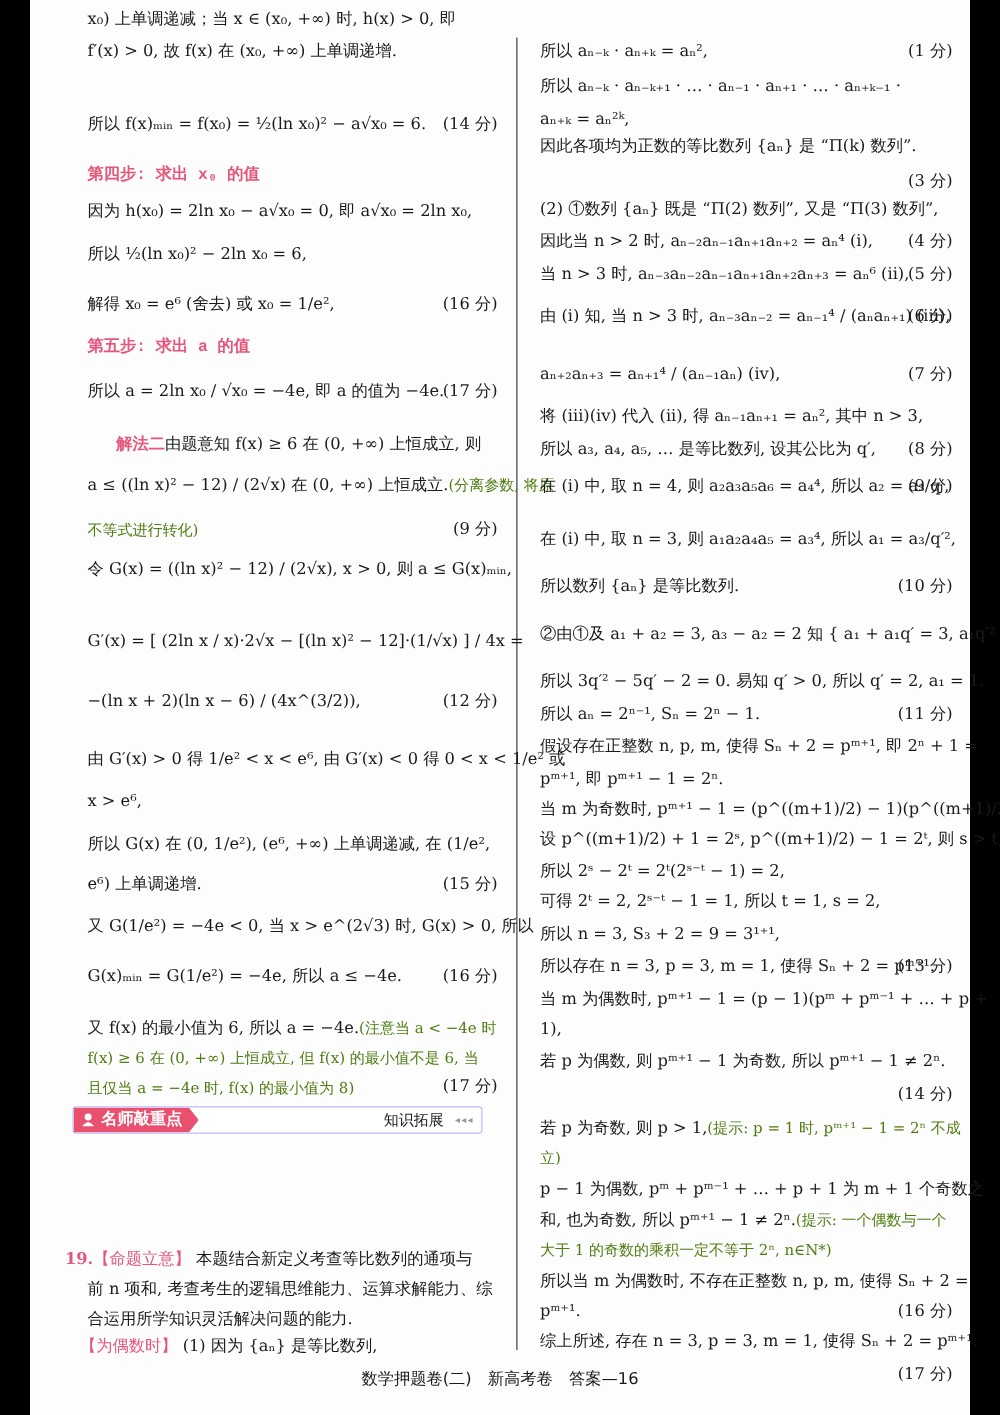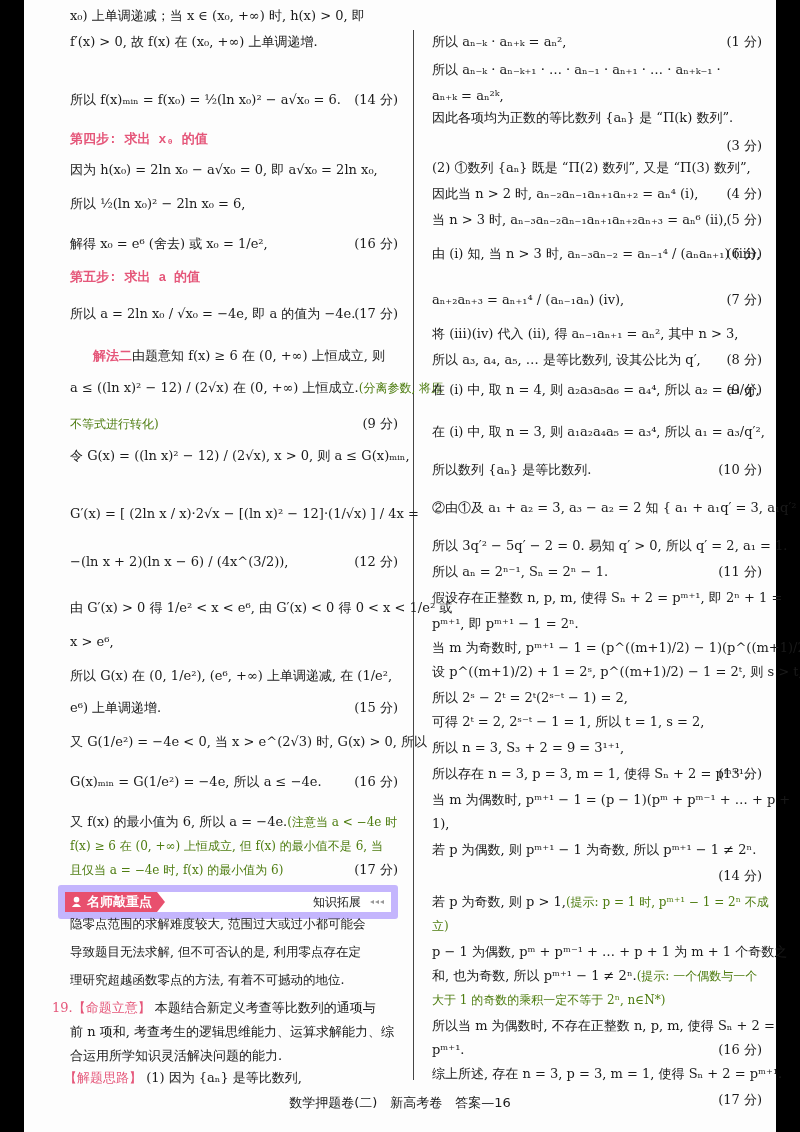--- a/index.html
+++ b/index.html
@@ -18,39 +18,39 @@
     position:absolute; left:0; right:0; font-size:13px; line-height:16px; white-space:nowrap;
   }
   .ln .txt { position:absolute; left:0; }
   .ln .score { position:absolute; right:0; }
   .step { color:#e5577a; font-weight:bold;font-family:Liberation Mono, monospace; }
   .red { color:#e5577a;margin-top:20px; }
   .note { color:#4d7c0f; font-size:12px; }
   .bold-red { color:#e5577a; font-weight:bold;margin-left:23px; }
   .tip-box {
     position:absolute; left:34px; top:885px; width:326px; height:20px;
-    border:7px solid #c4b5fd; border-radius:3px; background:#fff;
+    border:1px solid #c4b5fd; border-radius:3px; background:#fff;
   }
   .tip-tag {
     position:absolute; left:0; top:0; height:20px; width:100px;
     background:#e8506e; color:#fff; font-family:"DejaVu Sans", sans-serif; font-size:13px; font-weight:bold;
     line-height:20px; padding-left:22px; box-sizing:border-box;
     clip-path:polygon(0 0, 92% 0, 100% 50%, 92% 100%, 0 100%);
   }
   .tip-icon { position:absolute; left:5px; top:3px; width:13px; height:13px; }
   .tip-right {
     position:absolute; right:30px; top:0; line-height:20px; font-family:"DejaVu Sans", sans-serif; font-size:12px;
   }
   .tip-dots { position:absolute; right:6px; top:0; line-height:20px; font-size:8px; color:#999; letter-spacing:1px; }
   .tip-body { position:absolute; left:46px; width:320px; font-size:12.5px; line-height:28px; color:#222; }
   .footer {
     position:absolute; left:0; right:0; top:1094px; text-align:center;
     font-family:"DejaVu Sans", sans-serif; font-size:13px;
   }
-  .qnum { color:#e5577a; font-weight:normal; }
+  .qnum { color:#e5577a; font-weight:bold; }
 </style>
 </head>
 <body>
 
 <div class="page">
   <div class="divider"></div>
 
   <div class="col col-left" id="col-left">
       <div class="ln" style="top: 8px;">
         <span class="txt"><span>x₀) 上单调递减；当 x ∈ (x₀, +∞) 时, h(x) &gt; 0, 即</span></span>
@@ -122,58 +122,53 @@
         <span class="txt"><span>G(x)ₘᵢₙ = G(1/e²) = −4e, 所以 a ≤ −4e.</span></span>
         <span class="score">(16 分)</span>
       </div>
       <div class="ln" style="top: 814px;">
         <span class="txt"><span>又 f(x) 的最小值为 6, 所以 a = −4e.</span><span class="note">(注意当 a &lt; −4e 时</span></span>
       </div>
       <div class="ln" style="top: 838px;">
         <span class="txt note"><span>f(x) ≥ 6 在 (0, +∞) 上恒成立, 但 f(x) 的最小值不是 6, 当</span></span>
       </div>
       <div class="ln" style="top: 862px;">
-        <span class="txt note"><span>且仅当 a = −4e 时, f(x) 的最小值为 6)</span></span>
+        <span class="txt note"><span>且仅当 a = −4e 时, f(x) 的最小值为 8)</span></span>
         <span class="score">(17 分)</span>
       </div>
     </div>
 
   <div class="tip-box">
     <div class="tip-tag">
       <svg class="tip-icon" viewBox="0 0 14 14">
         <circle cx="7" cy="5" r="3" fill="#fff"></circle>
         <path d="M2 13 Q7 6 12 13 Z" fill="#fff"></path>
       </svg>
       <span>名师敲重点</span>
     </div>
     <span class="tip-right">知识拓展</span>
     <span class="tip-dots">◂◂◂</span>
   </div>
-  <div class="tip-body" style="top:910px;">
-    <div>隐零点范围的求解难度较大, 范围过大或过小都可能会</div>
-    <div>导致题目无法求解, 但不可否认的是, 利用零点存在定</div>
-    <div>理研究超越函数零点的方法, 有着不可撼动的地位.</div>
-  </div>
 
   <div class="col col-left" style="top:0;">
     <div class="ln" style="top:1000px;">
       <span class="txt" style="left:-18px;">
         <span class="qnum">19.</span><span class="red">【命题立意】</span>
         <span>本题结合新定义考查等比数列的通项与</span>
       </span>
     </div>
     <div class="ln" style="top:1024px;">
       <span class="txt">前 n 项和, 考查考生的逻辑思维能力、运算求解能力、综</span>
     </div>
     <div class="ln" style="top:1048px;">
       <span class="txt">合运用所学知识灵活解决问题的能力.</span>
     </div>
     <div class="ln" style="top:1070px;">
       <span class="txt" style="left:-6px;">
-        <span class="red">【解题思路】</span>
+        <span class="red">【为偶数时】</span>
         <span>(1) 因为 {aₙ} 是等比数列,</span>
       </span>
     </div>
   </div>
 
   <div class="col col-right" id="col-right">
       <div class="ln" style="top: 34px;">
         <span class="txt"><span>所以 aₙ₋ₖ · aₙ₊ₖ = aₙ²,</span></span>
         <span class="score">(1 分)</span>
       </div>

